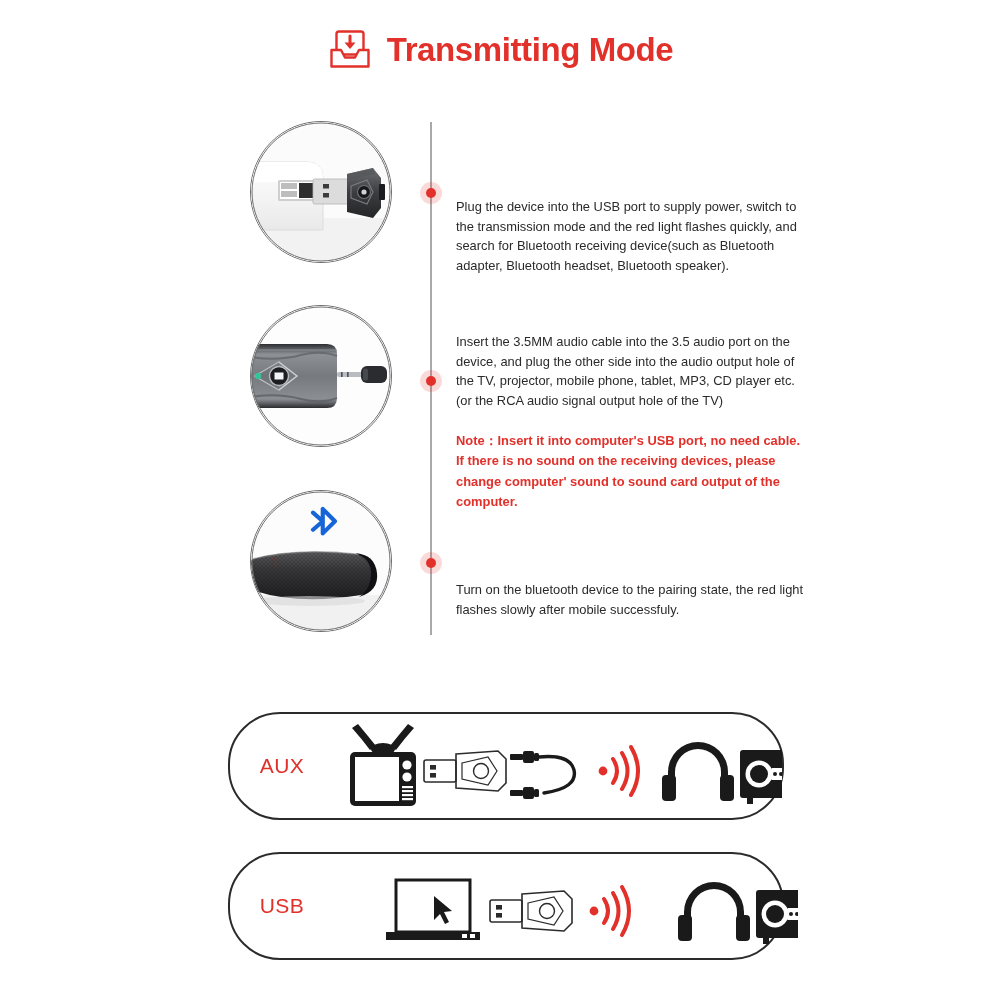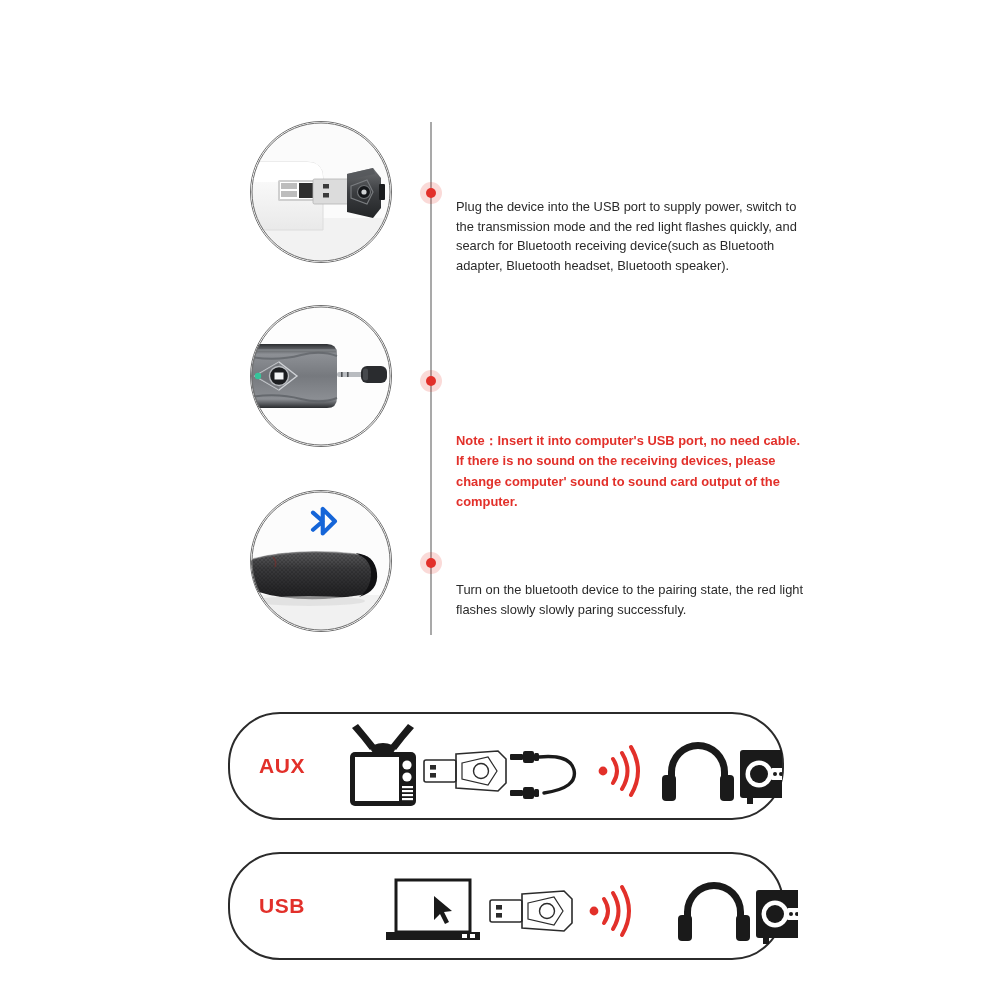--- a/index.html
+++ b/index.html
@@ -70,30 +70,41 @@
   
   .panel{
     position:absolute;left:228px;width:552px;height:104px;
     border:2px solid #2b2b2b;border-radius:52px;background:#fff;
     display:flex;align-items:center;
   }
   .panel.pA{top:712px;}
   .panel.pB{top:852px;gap:16px;}
   .panel-label{
     width:104px;text-align:center;flex:none;
-    font-size:21px;font-weight:700;color:#e2302a;letter-spacing:0.5px;
+    font-size:21px;font-weight:400;color:#e2302a;letter-spacing:0.5px;
   }
   .panel-icons{flex:1;display:flex;align-items:center;height:100%;position:relative;}
   .panel-icons svg{display:block;}
 </style>
 </head>
 <body>
 
 <div class="page">
 
+  <div class="title-row">
+    <span class="title-icon-wrap">
+      <svg class="title-icon" viewBox="0 0 46 46" aria-hidden="true">
+        <rect x="9.5" y="5.5" width="27" height="23" rx="2.5" fill="none" stroke="#e2302a" stroke-width="2.4"></rect>
+        <path d="M23 10 L23 20" stroke="#e2302a" stroke-width="3" stroke-linecap="round"></path>
+        <path d="M17.5 16.5 L23 23 L28.5 16.5 Z" fill="#e2302a"></path>
+        <path d="M4.5 24 L14 24 L18 31.5 L28 31.5 L32 24 L41.5 24 L41.5 40.5 L4.5 40.5 Z" fill="#ffffff" stroke="#e2302a" stroke-width="2.4" stroke-linejoin="round"></path>
+      </svg>
+    </span>
+    <span class="title-text">Transmitting Mode</span>
+  </div>
 
   <div class="timeline"></div>
   <div class="bullet b1">
       <i></i>
     </div>
   <div class="bullet b2">
       <i></i>
     </div>
   <div class="bullet b3">
       <i></i>
@@ -211,22 +222,23 @@
         <path d="M104 62 Q124 64 126 82 Q128 100 108 106 Q120 98 120 82 Q120 68 104 62 Z" fill="#111113"></path>
         <path d="M2 68 Q48 57 104 63" fill="none" stroke="#7d7d80" stroke-width="1.6" opacity="0.55"></path>
         <path d="M22 66 Q26 70 24 76" fill="none" stroke="#8a2a25" stroke-width="1.6" opacity="0.5"></path>
         <ellipse cx="58" cy="110" rx="56" ry="5" fill="#d8d8d8" opacity="0.6"></ellipse>
       </g>
       <circle cx="70" cy="70" r="69" fill="none" stroke="#6f6f6f" stroke-width="1"></circle>
     </svg>
   </div>
 
   <div class="step-text s1">Plug the device into the USB port to supply power, switch to the transmission mode and the red light flashes quickly, and search for Bluetooth receiving device(such as Bluetooth adapter, Bluetooth headset, Bluetooth speaker).</div>
+  <div class="step-text s2">Insert the 3.5MM audio cable into the 3.5 audio port on the device, and plug the other side into the audio output hole of the TV, projector, mobile phone, tablet, MP3, CD player etc. (or the RCA audio signal output hole of the TV)</div>
   <div class="note">Note：Insert it into computer's USB port, no need cable. If there is no sound on the receiving devices, please change computer' sound to sound card output of the computer.</div>
-  <div class="step-text s3">Turn on the bluetooth device to the pairing state, the red light flashes slowly slowly paring successfuly.</div>
+  <div class="step-text s3">Turn on the bluetooth device to the pairing state, the red light flashes slowly after mobile successfuly.</div>
 
   <div class="panel pA">
     <div class="panel-label">AUX</div>
     <div class="panel-icons">
       <svg width="448" height="104" viewBox="0 0 448 104" aria-hidden="true">
 
         <g fill="#1a1a1a">
           <path d="M24 10 Q34 22 42 32 L36 36 Q27 24 18 14 Z"></path>
           <path d="M74 10 Q64 22 56 32 L62 36 Q71 24 80 14 Z"></path>
           <ellipse cx="49" cy="35" rx="12" ry="6"></ellipse>

